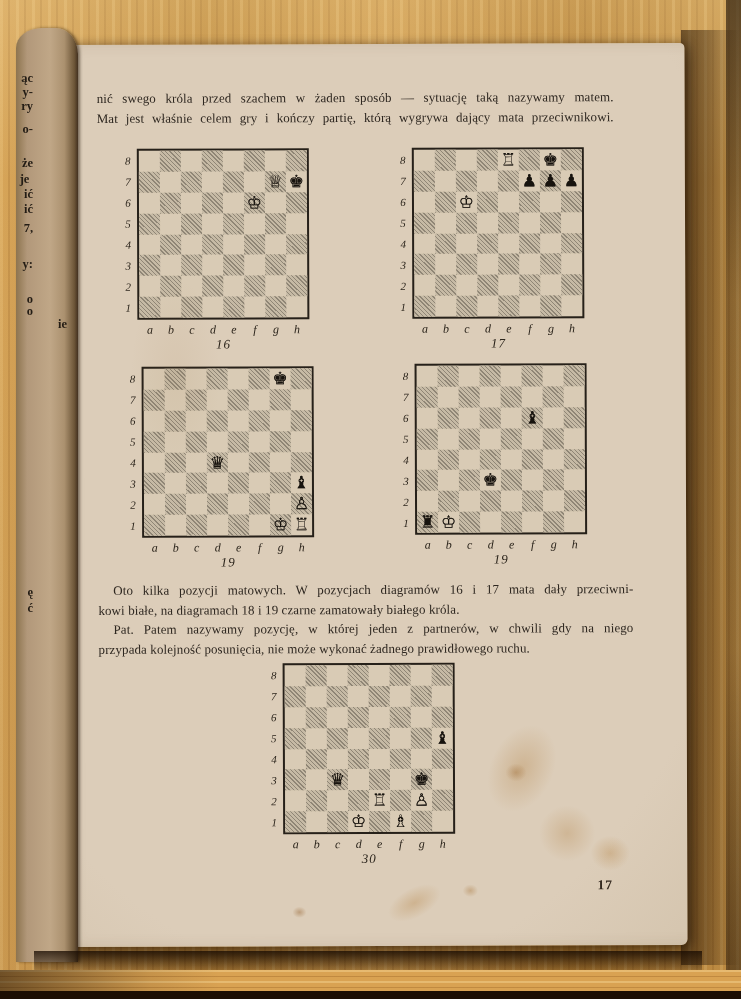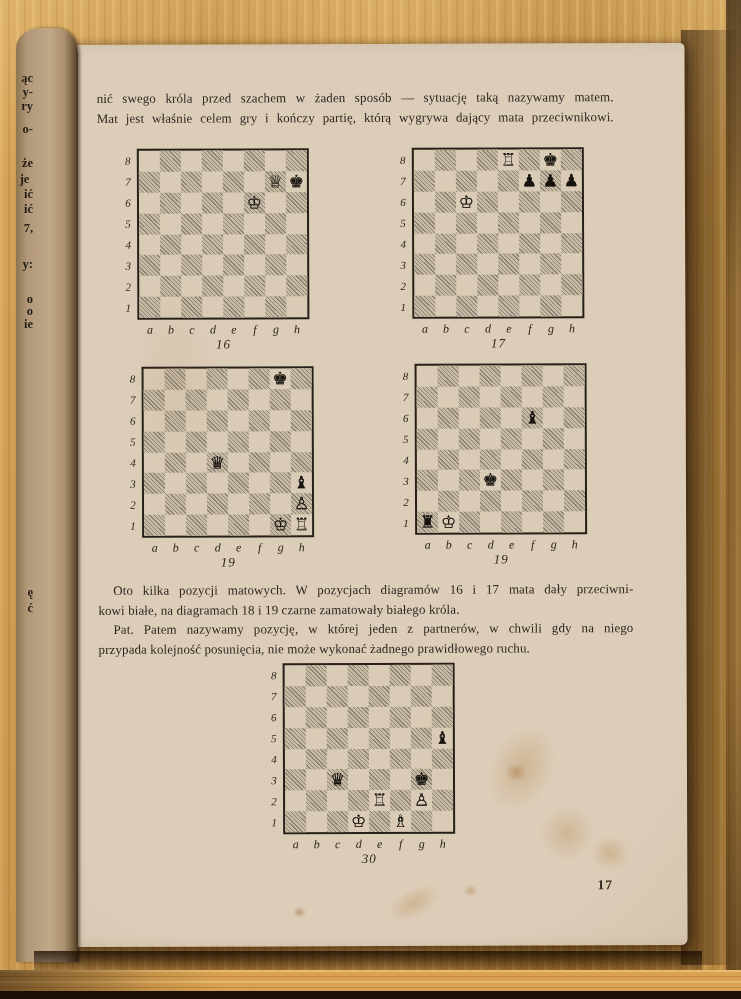--- a/index.html
+++ b/index.html
@@ -621,21 +621,21 @@
       <span class="frag" style="top: 72px; text-align: right;">ry</span>
       <span class="frag" style="top: 95px;">o-</span>
       <span class="frag" style="top: 129px;">że</span>
       <span class="frag" style="top: 145px; text-align: center;">je</span>
       <span class="frag" style="top: 160px;">ić</span>
       <span class="frag" style="top: 175px;">ić</span>
       <span class="frag" style="top: 194px;">7,</span>
       <span class="frag" style="top: 230px;">y:</span>
       <span class="frag" style="top: 265px;">o</span>
       <span class="frag" style="top: 277px;">o</span>
-      <span class="frag" style="top: 290px;">ie</span>
+      <span class="frag" style="top: 290px; margin-left: 34px;">ie</span>
       <span class="frag" style="top: 558px;">ę</span>
       <span class="frag" style="top: 574px;">ć</span>
     </div>
 </div>
 
 <div class="page-bottom-shadow"></div>
 <div class="front-wood"></div>
 <div class="bottom-edge"></div>
 
 </body></html>

